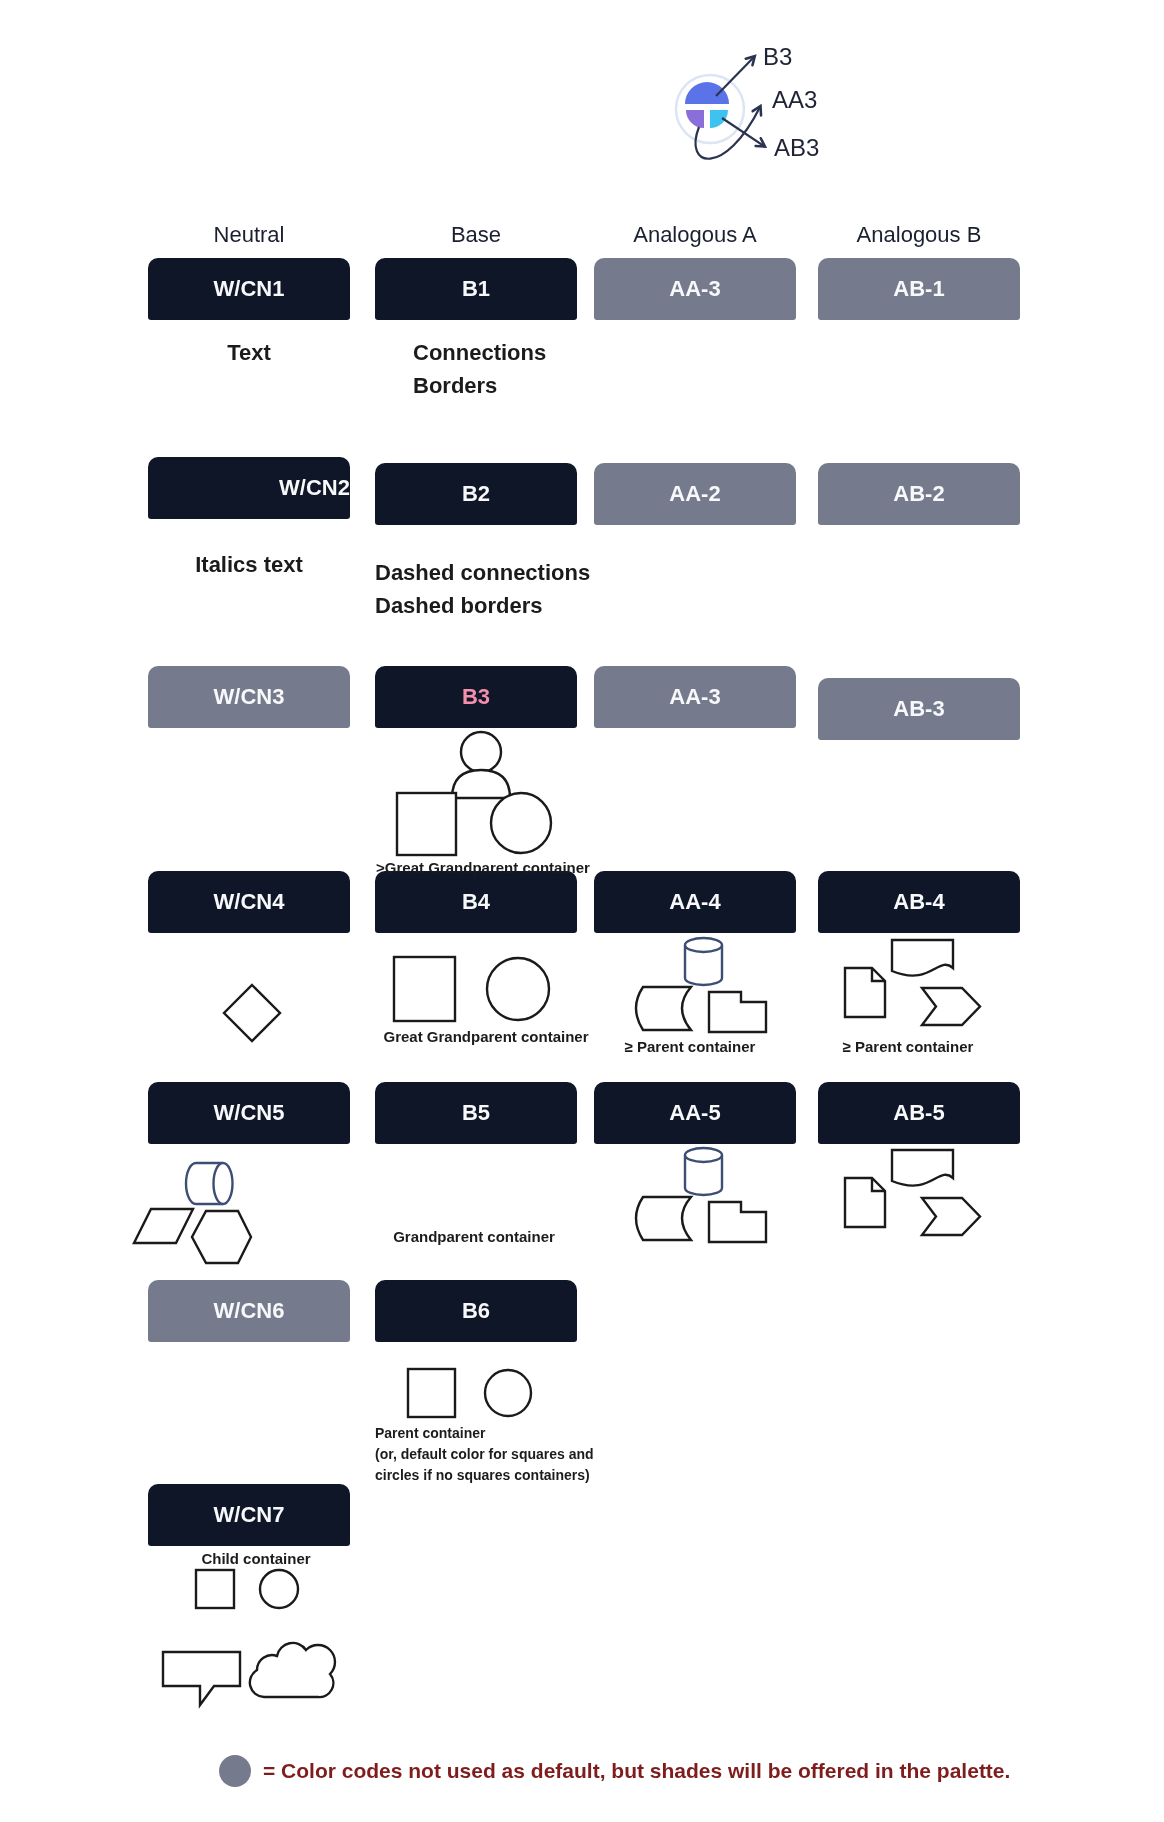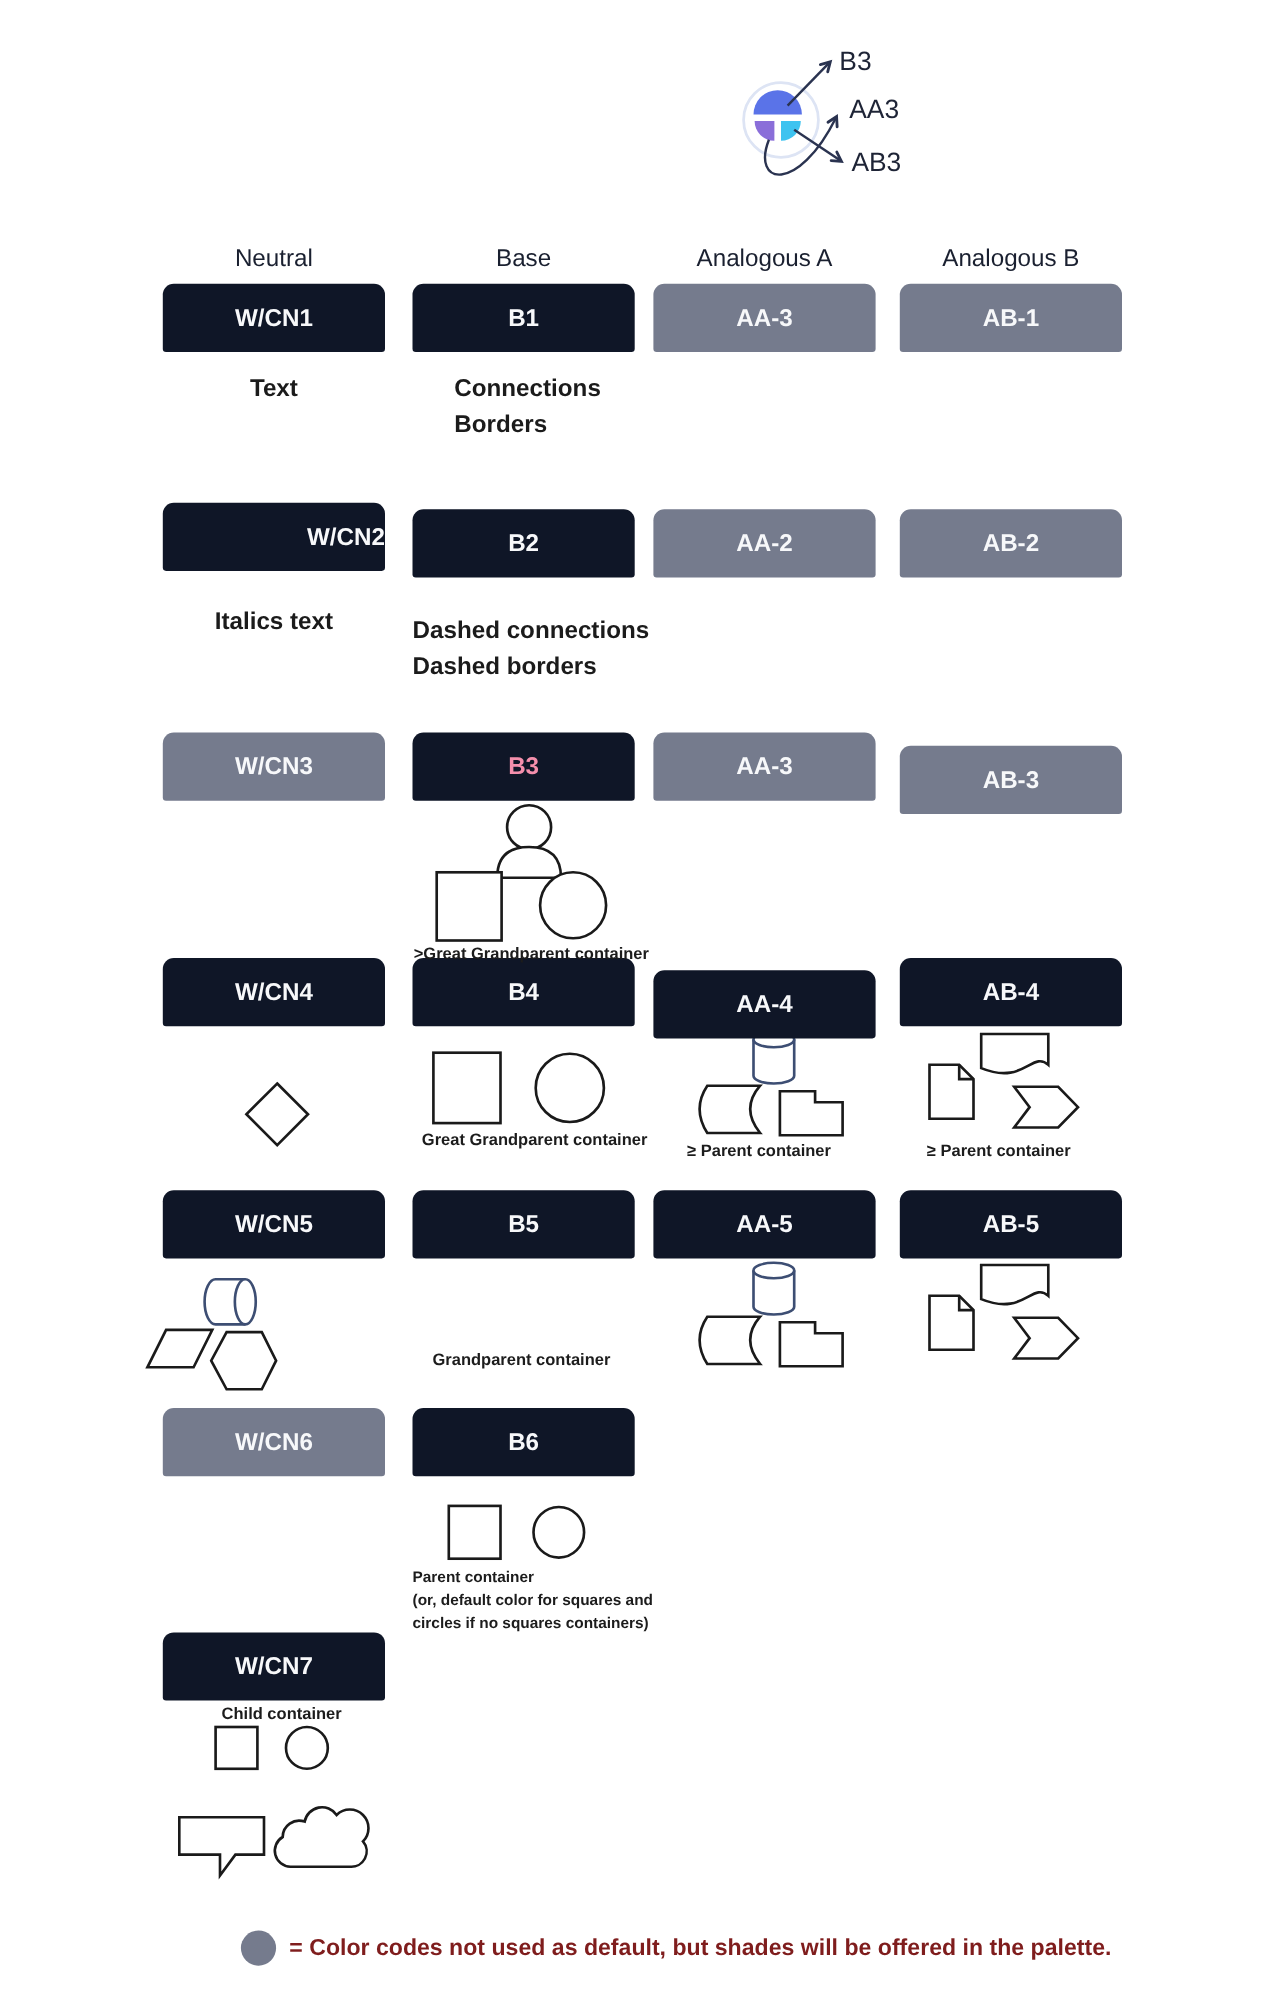--- a/index.html
+++ b/index.html
@@ -115,21 +115,21 @@
       <div class="swatch sw-dark" style="left: 148px; top: 457px; text-align: right;">W/CN2</div>
       <div class="swatch sw-dark" style="left: 375px; top: 463px;">B2</div>
       <div class="swatch sw-gray" style="left: 594px; top: 463px;">AA-2</div>
       <div class="swatch sw-gray" style="left: 818px; top: 463px;">AB-2</div>
       <div class="swatch sw-gray" style="left: 148px; top: 666px;">W/CN3</div>
       <div class="swatch sw-dark pink" style="left: 375px; top: 666px;">B3</div>
       <div class="swatch sw-gray" style="left: 594px; top: 666px;">AA-3</div>
       <div class="swatch sw-gray" style="left: 818px; top: 666px; margin-top: 12px;">AB-3</div>
       <div class="swatch sw-dark" style="left: 148px; top: 871px;">W/CN4</div>
       <div class="swatch sw-dark" style="left: 375px; top: 871px;">B4</div>
-      <div class="swatch sw-dark" style="left: 594px; top: 871px; margin-top: 11px;">AA-4</div>
+      <div class="swatch sw-dark" style="left: 594px; top: 871px;">AA-4</div>
       <div class="swatch sw-dark" style="left: 818px; top: 871px;">AB-4</div>
       <div class="swatch sw-dark" style="left: 148px; top: 1082px;">W/CN5</div>
       <div class="swatch sw-dark" style="left: 375px; top: 1082px;">B5</div>
       <div class="swatch sw-dark" style="left: 594px; top: 1082px;">AA-5</div>
       <div class="swatch sw-dark" style="left: 818px; top: 1082px;">AB-5</div>
       <div class="swatch sw-gray" style="left: 148px; top: 1280px;">W/CN6</div>
       <div class="swatch sw-dark" style="left: 375px; top: 1280px;">B6</div>
       <div class="swatch sw-dark" style="left: 148px; top: 1484px;">W/CN7</div>
     </div>
 

